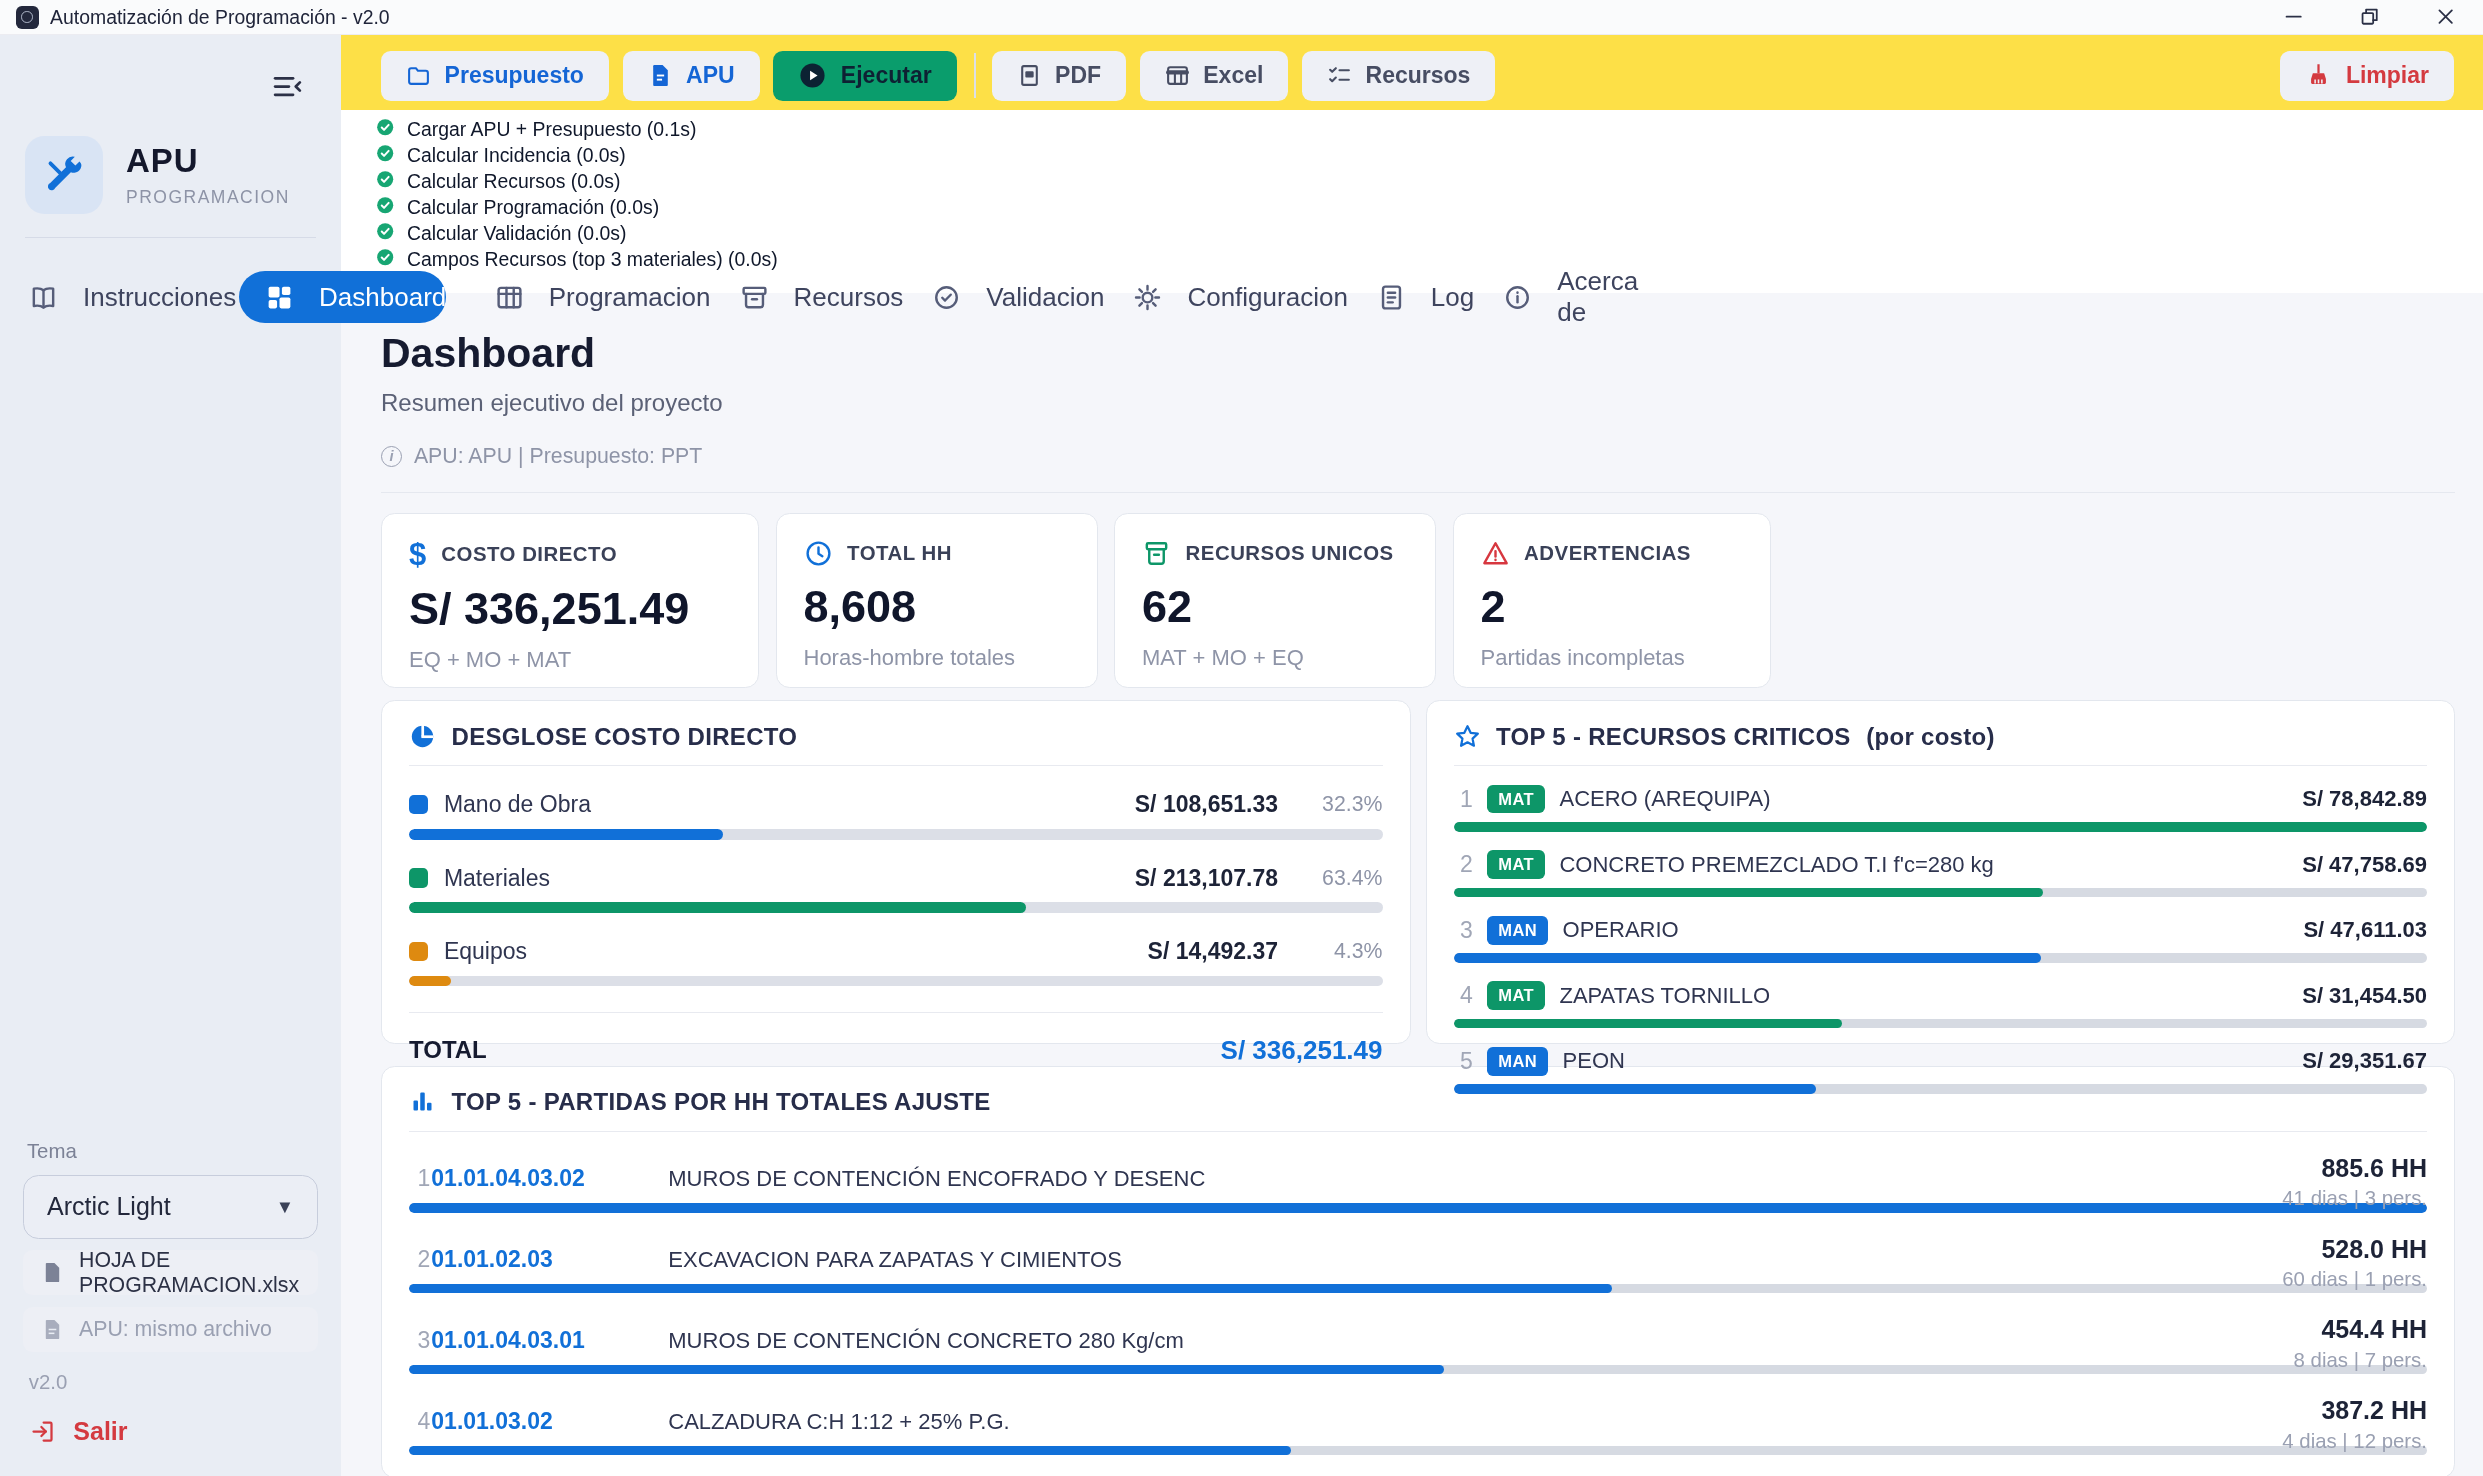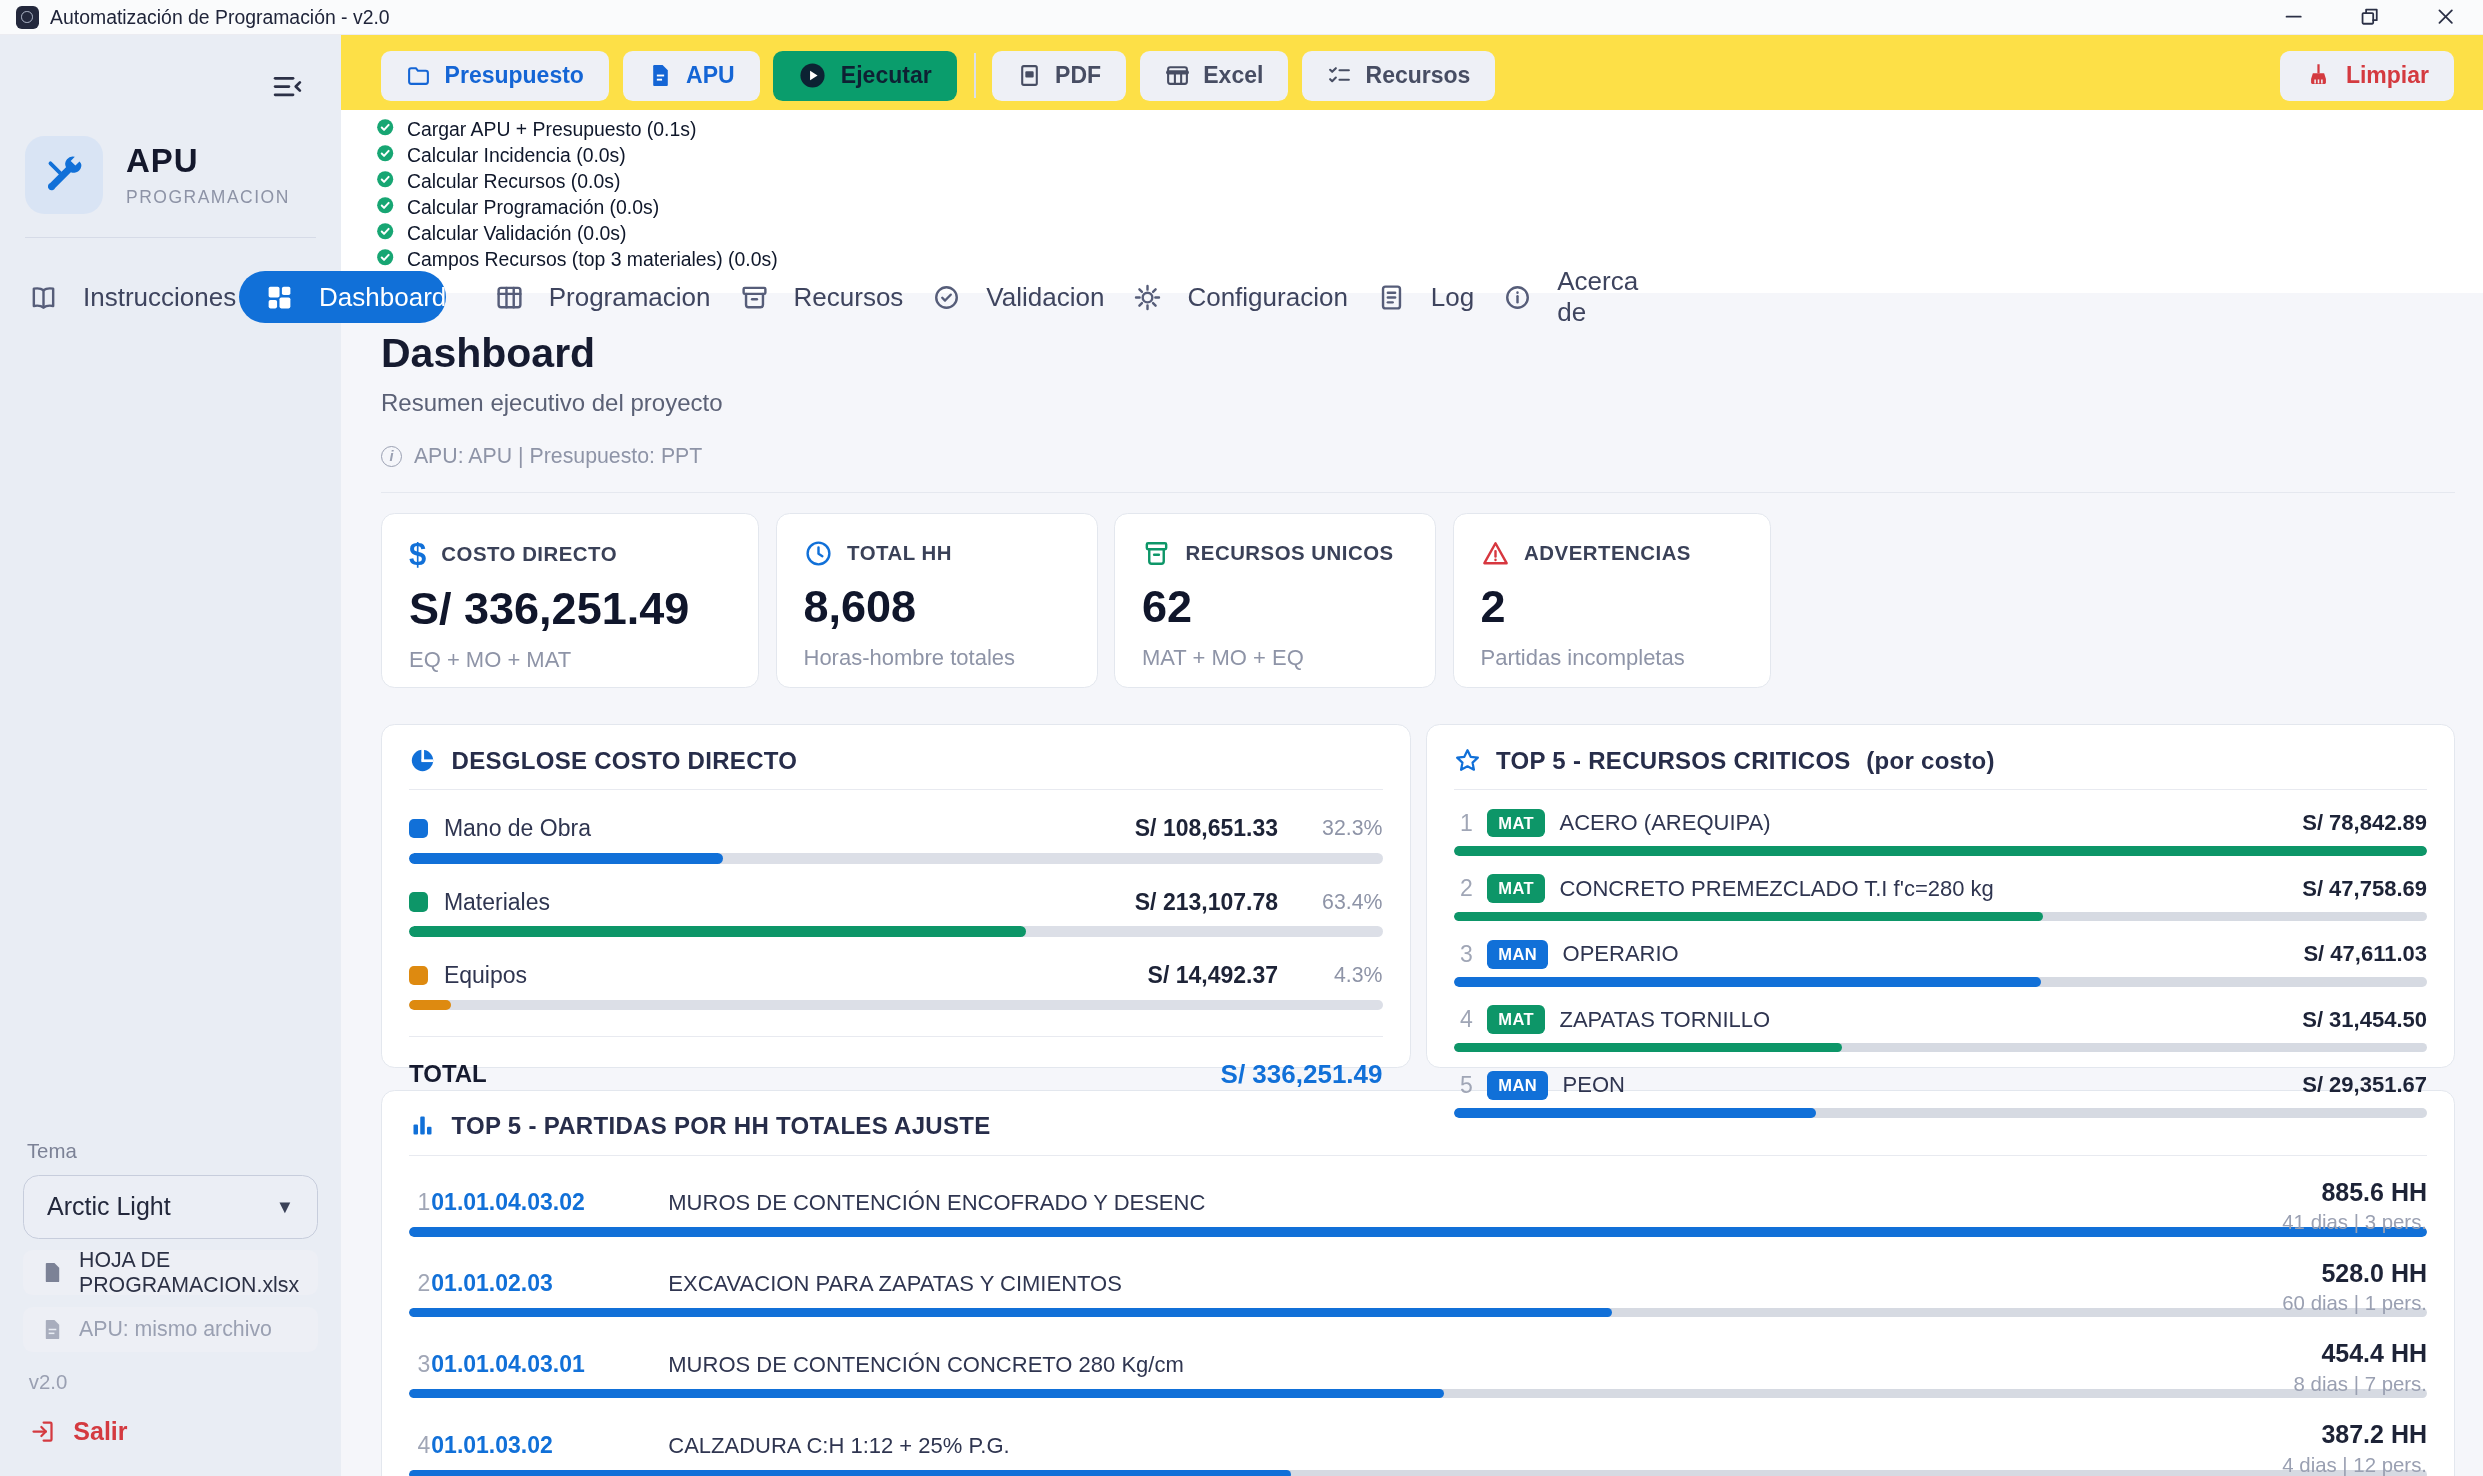--- a/index.html
+++ b/index.html
@@ -73,21 +73,21 @@
   .kpis { display:flex; gap:16.5px; margin-top:20.4px; }
   .kpi { background:#fff; border:1.9px solid var(--border); border-radius:13.6px; padding:25px 27px; height:175px; }
   .kpi.w1{width:378px;} .kpi.w2{width:322px;} .kpi.w3{width:322px;} .kpi.w4{width:318px;}
   .kpi-head { display:flex; align-items:center; gap:14.6px; font-size:20.4px; font-weight:700; color:#3a4158; letter-spacing:0.5px; }
   .kpi-value { margin-top:12.6px; font-size:45px; font-weight:700; color:var(--ink); }
   .kpi-sub { margin-top:11.6px; font-size:22px; color:#8e94a7; }
   .dollar { font-size:31px; font-weight:700; color:var(--blue); line-height:1; }
   .kicon-blue { color:var(--blue); } .kicon-green { color:var(--green); } .kicon-red { color:#d7373f; }
 
   
-  .midrow { display:flex; gap:15px; margin-top:36px; height:344px; }
+  .midrow { display:flex; gap:15px; margin-top:12px; height:344px; }
   .panel { background:#fff; border:1.9px solid var(--border); border-radius:13.6px; padding:21.3px 27px; }
   .panel.half { flex:1 1 0; min-width:0; }
   .panel-head { display:flex; align-items:center; gap:15.5px; font-size:24px; font-weight:700; color:#272d4a; letter-spacing:0.3px; }
   .panel-head .suffix { font-weight:700; }
   .panel-div { border-top:1.9px solid #e8eaf0; margin-top:14.6px; }
 
   
   .cb-row { margin-top:25px; }
   .cb-line { display:flex; align-items:center; gap:15.5px; font-size:23px; color:var(--subink); }
   .cb-sq { width:19.4px; height:19.4px; border-radius:4.9px; flex:none; }

